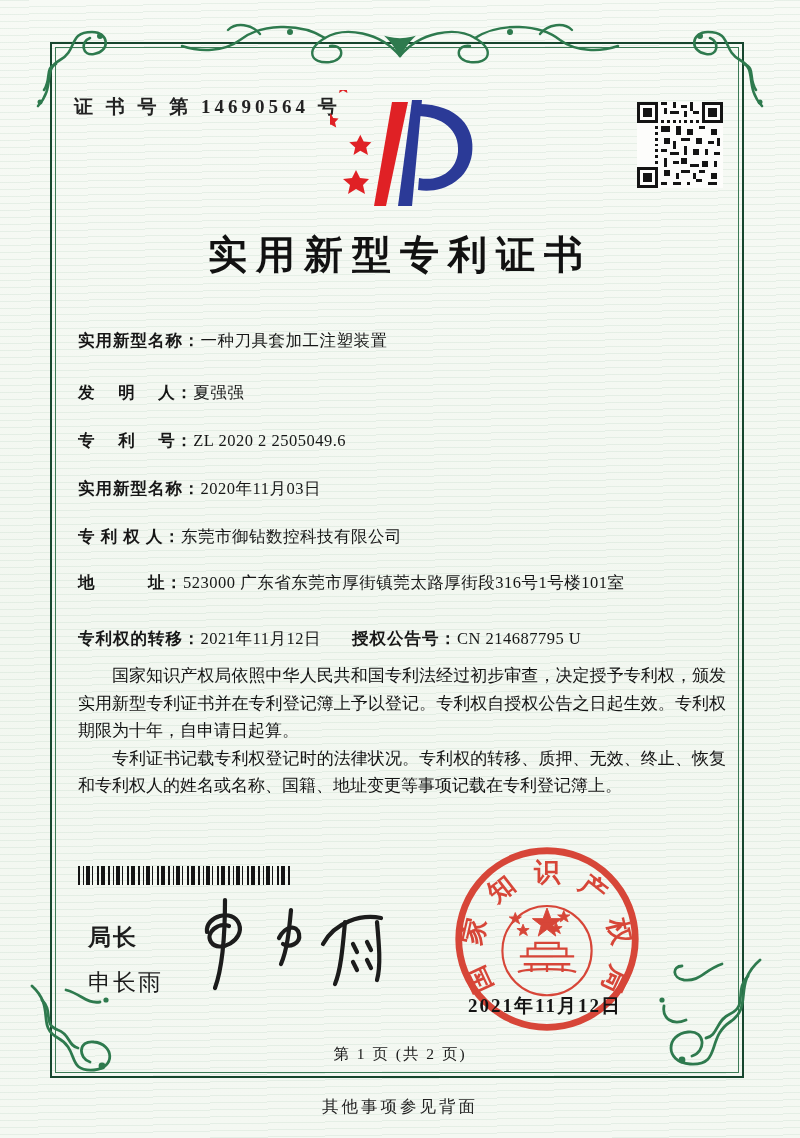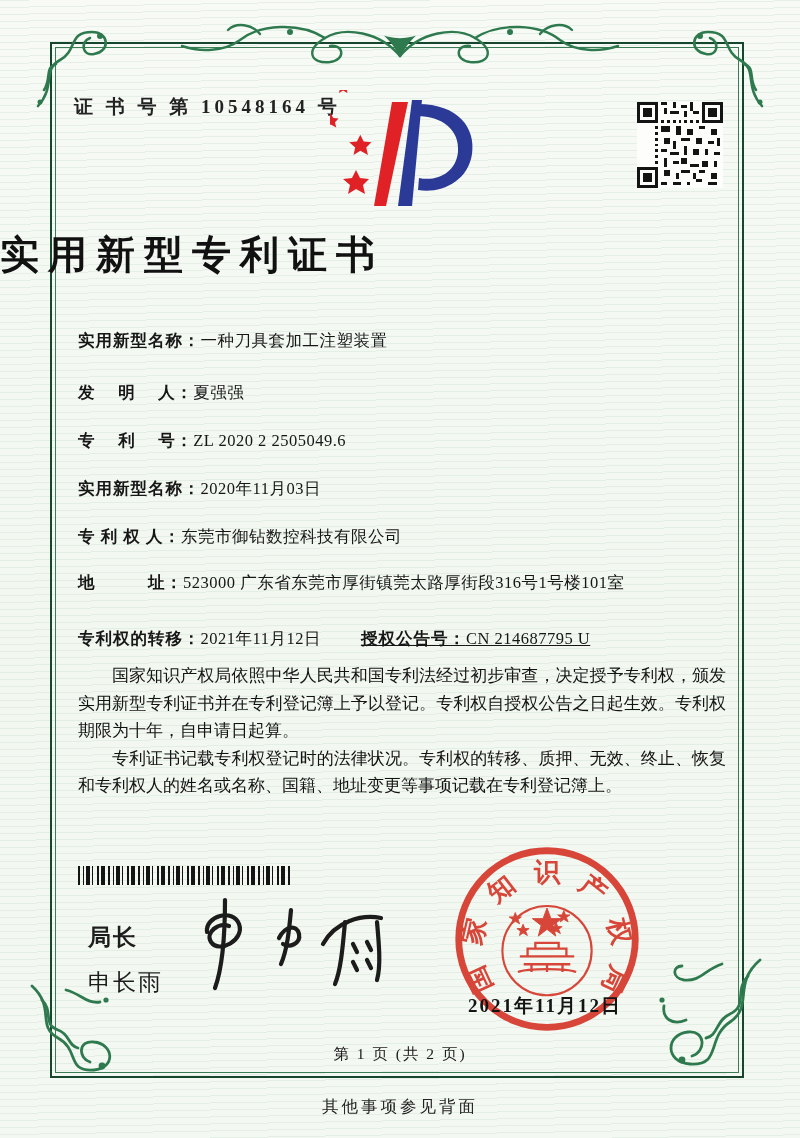--- a/index.html
+++ b/index.html
@@ -25,33 +25,33 @@
     border:1px solid #3a7a55;
   }
   .ornament{position:absolute;pointer-events:none;}
   .cert-no{
     position:absolute;left:74px;top:94px;
     font-size:19px;letter-spacing:4px;font-weight:600;color:#222;
   }
   .logo{position:absolute;left:330px;top:90px;width:152px;height:128px;}
   .qr{position:absolute;left:637px;top:102px;width:86px;height:86px;}
   .title{
-    position:absolute;left:0;right:0;top:228px;
+    position:absolute;left:0;right:0;top:228px;text-align:center;
     font-size:39px;font-weight:bold;letter-spacing:9px;color:#111;
   }
   .field{position:absolute;left:78px;width:648px;font-size:16.5px;line-height:26px;color:#161616;}
   .field .lbl{font-weight:600;letter-spacing:1px;white-space:pre;}
   .field .val{letter-spacing:0.5px;}
   .f-name{top:328px;} .f-inv{top:380px;} .f-pno{top:428px;}
   .f-app{top:476px;} .f-own{top:524px;}
   .f-addr{top:570px;display:flex;}
   .f-addr .lbl{flex:0 0 auto;}
   .f-addr .val{flex:1 1 auto;}
   .f-grant{top:626px;display:flex;}
-  .f-grant .pair2{margin-left:40px;text-decoration:underline;}
+  .f-grant .pair2{margin-left:31px;}
   .paras{
     position:absolute;left:78px;top:662px;width:648px;
     font-size:17px;line-height:27.5px;text-align:justify;color:#131313;
   }
   .paras p{margin:0;text-indent:2em;}
   .barcode{
     position:absolute;left:78px;top:866px;width:214px;height:19px;
     background:repeating-linear-gradient(90deg,
       #141414 0 2px, transparent 2px 5px,
       #141414 5px 6px, transparent 6px 8px,
@@ -130,21 +130,21 @@
     <g fill="none" stroke="#2e7a4e" stroke-width="2.8" stroke-linecap="round">
       <path d="M6,120 C34,96 12,74 36,58 C60,42 44,14 76,16 C102,18 100,46 78,48 C60,50 60,28 74,24"></path>
       <path d="M18,104 C32,90 18,74 36,66 C50,60 48,44 60,42"></path>
       <path d="M44,116 C62,110 66,98 82,100 C94,102 94,114 84,114"></path>
       <path d="M80,60 C94,54 104,62 102,74"></path>
       <circle cx="84" cy="20" r="3.4" fill="#2e7a4e" stroke="none"></circle>
       <circle cx="104" cy="80" r="2.6" fill="#2e7a4e" stroke="none"></circle>
     </g>
   </svg>
 
-  <div class="cert-no">证 书 号 第 10548164 号</div>
+  <div class="cert-no">证 书 号 第 14690564 号</div>
 
   <svg class="logo" viewBox="0 0 152 128">
     <g>
       <polygon points="62,12 78,12 56,116 44,116" fill="#e02125"></polygon>
       <polygon points="82,10 92,10 82,116 68,116" fill="#2b3a97"></polygon>
       <path d="M88,14 C128,14 146,38 142,64 C138,92 110,104 88,100 L89,88 C108,92 126,82 128,62 C130,40 112,26 87,26 Z" fill="#2b3a97"></path>
     </g>
     <g fill="#e02125">
       <polygon points="38,62 42,70 51,71 45,77 47,86 38,81 30,86 32,77 25,71 34,70" transform="translate(-12,18)"></polygon>
       <polygon points="38,62 42,70 51,71 45,77 47,86 38,81 30,86 32,77 25,71 34,70" transform="translate(-2,-8) scale(0.85)"></polygon>

